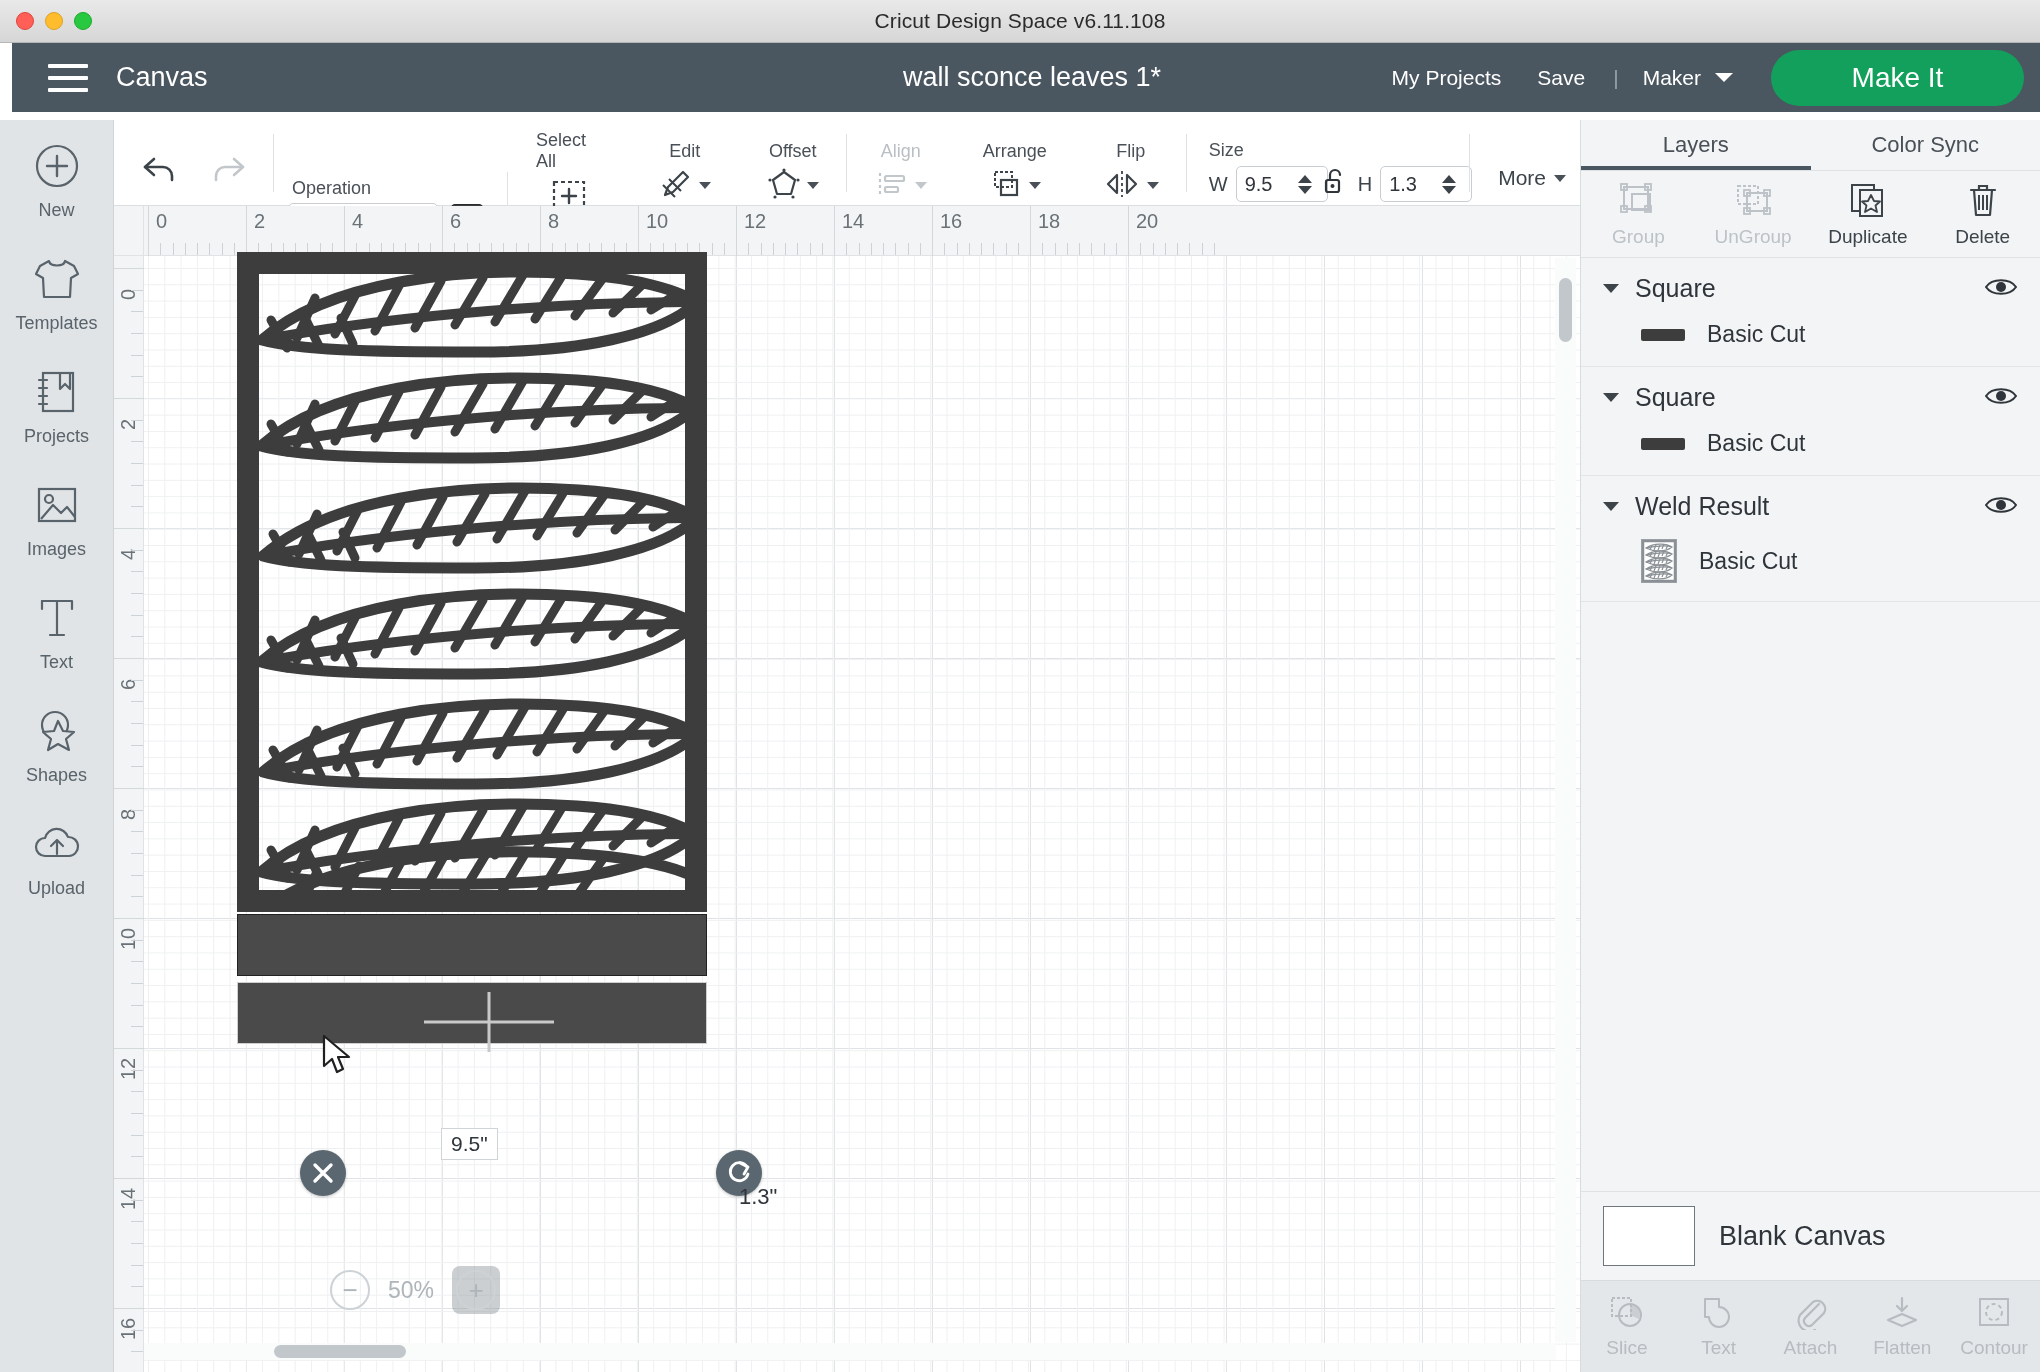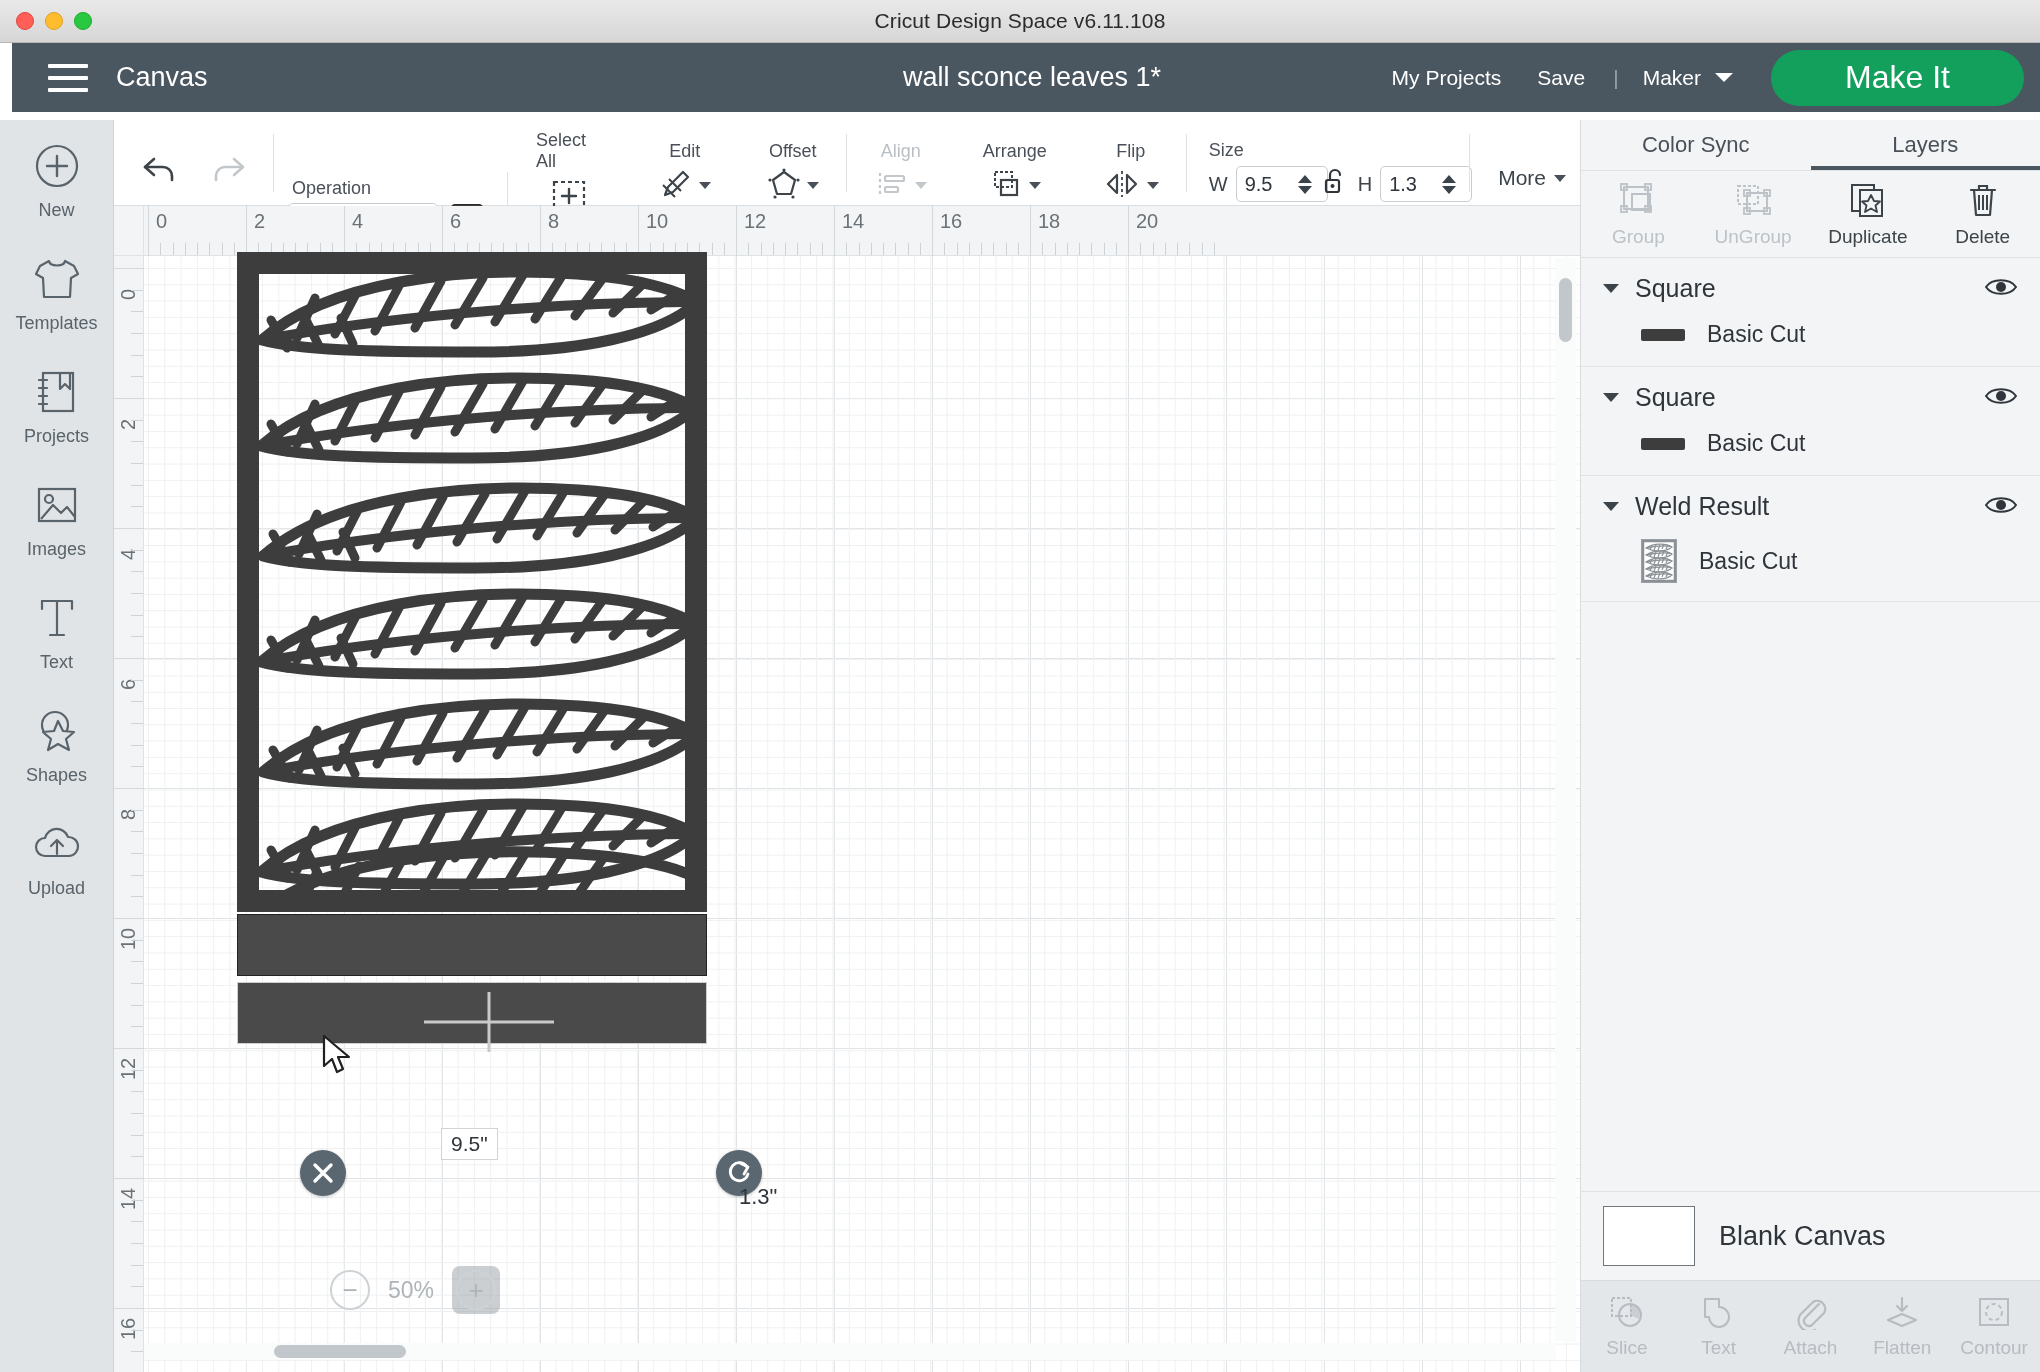--- a/index.html
+++ b/index.html
@@ -49,21 +49,21 @@
     position: absolute; right: 28px; display: flex; align-items: center; gap: 0;
   }
   .header-right .hlink {
     color: #fff; font-size: 21px; padding: 0 18px; cursor: pointer; white-space: nowrap;
   }
   .hsep { color: #98a2ab; font-size: 21px; padding: 0 10px; }
   .maker-wrap { display: flex; align-items: center; gap: 14px; padding: 0 14px; cursor: pointer; }
   .maker-wrap .chev { width: 0; height: 0; border-left: 9px solid transparent; border-right: 9px solid transparent; border-top: 9px solid #fff; }
   .makeit {
     margin-left: 24px; background: #12a05c; color: #fff;
-    font-size: 32px; border: none; border-radius: 34px;
+    font-size: 28px; border: none; border-radius: 34px;
     width: 253px; height: 56px; cursor: pointer;
   }
 
   
   .sidebar {
     position: absolute; top: 120px; left: 0; width: 114px; height: 1252px;
     background: #e1e4e6; border-right: 1px solid #d0d4d7;
     display: flex; flex-direction: column; align-items: center; padding-top: 18px; text-align: center;
   }
   .side-item {
@@ -760,22 +760,22 @@
 
     <div class="sb-track-h"></div>
     <div class="sb-h"></div>
     <div class="sb-track-v"></div>
     <div class="sb-v"></div>
   </div>
 
   <div class="rightpanel">
 
     <div class="rp-tabs">
+      <div class="rp-tab active">Layers</div>
       <div class="rp-tab">Color Sync</div>
-      <div class="rp-tab active">Layers</div>
     </div>
 
     <div class="rp-actions">
       <div class="rp-act disabled">
         <span>
           <svg width="40" height="38" viewBox="0 0 40 38">
               <rect x="6" y="6" width="24" height="22" fill="none" stroke="#bcc2c7" stroke-width="2"></rect>
               <rect x="14" y="13" width="18" height="16" fill="none" stroke="#bcc2c7" stroke-width="2"></rect>
               <rect x="3" y="3" width="6" height="6" fill="none" stroke="#bcc2c7" stroke-width="1.8"></rect>
               <rect x="27" y="3" width="6" height="6" fill="none" stroke="#bcc2c7" stroke-width="1.8"></rect>

